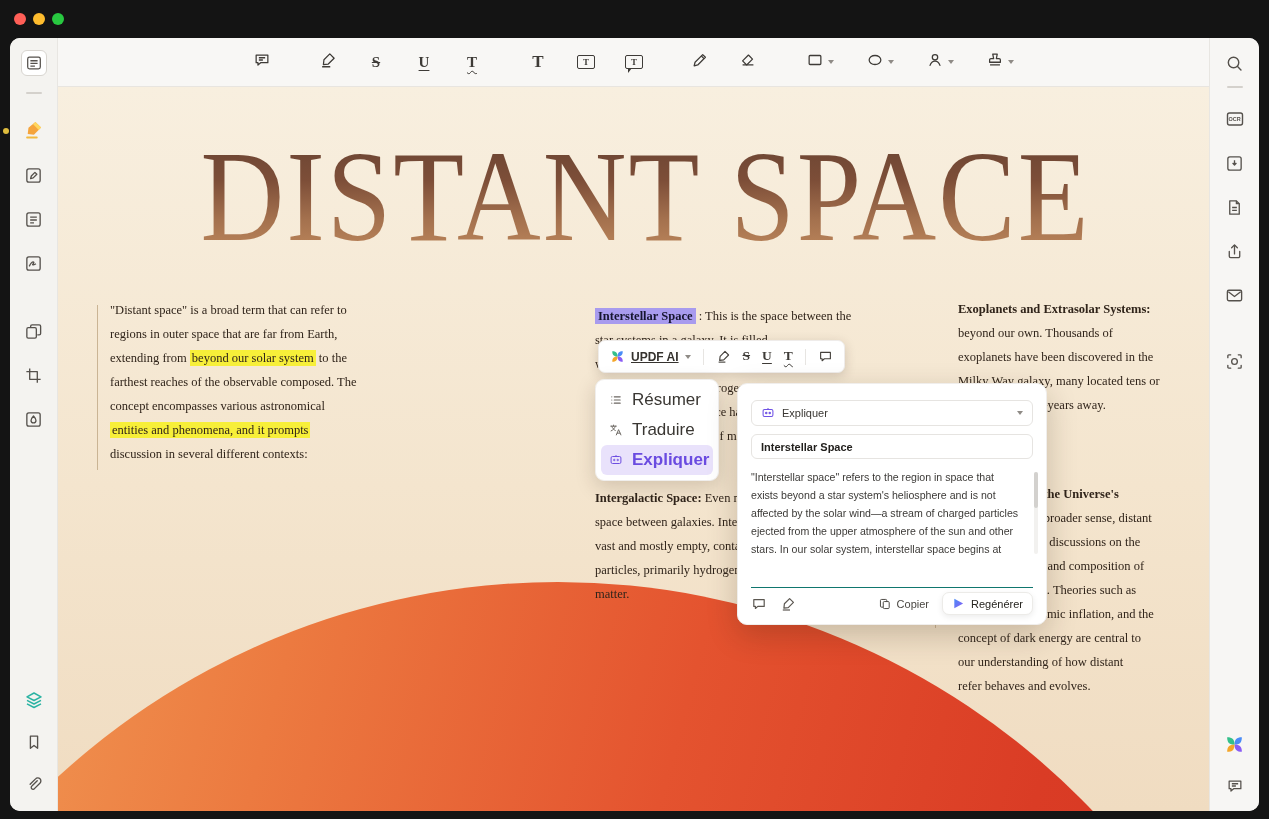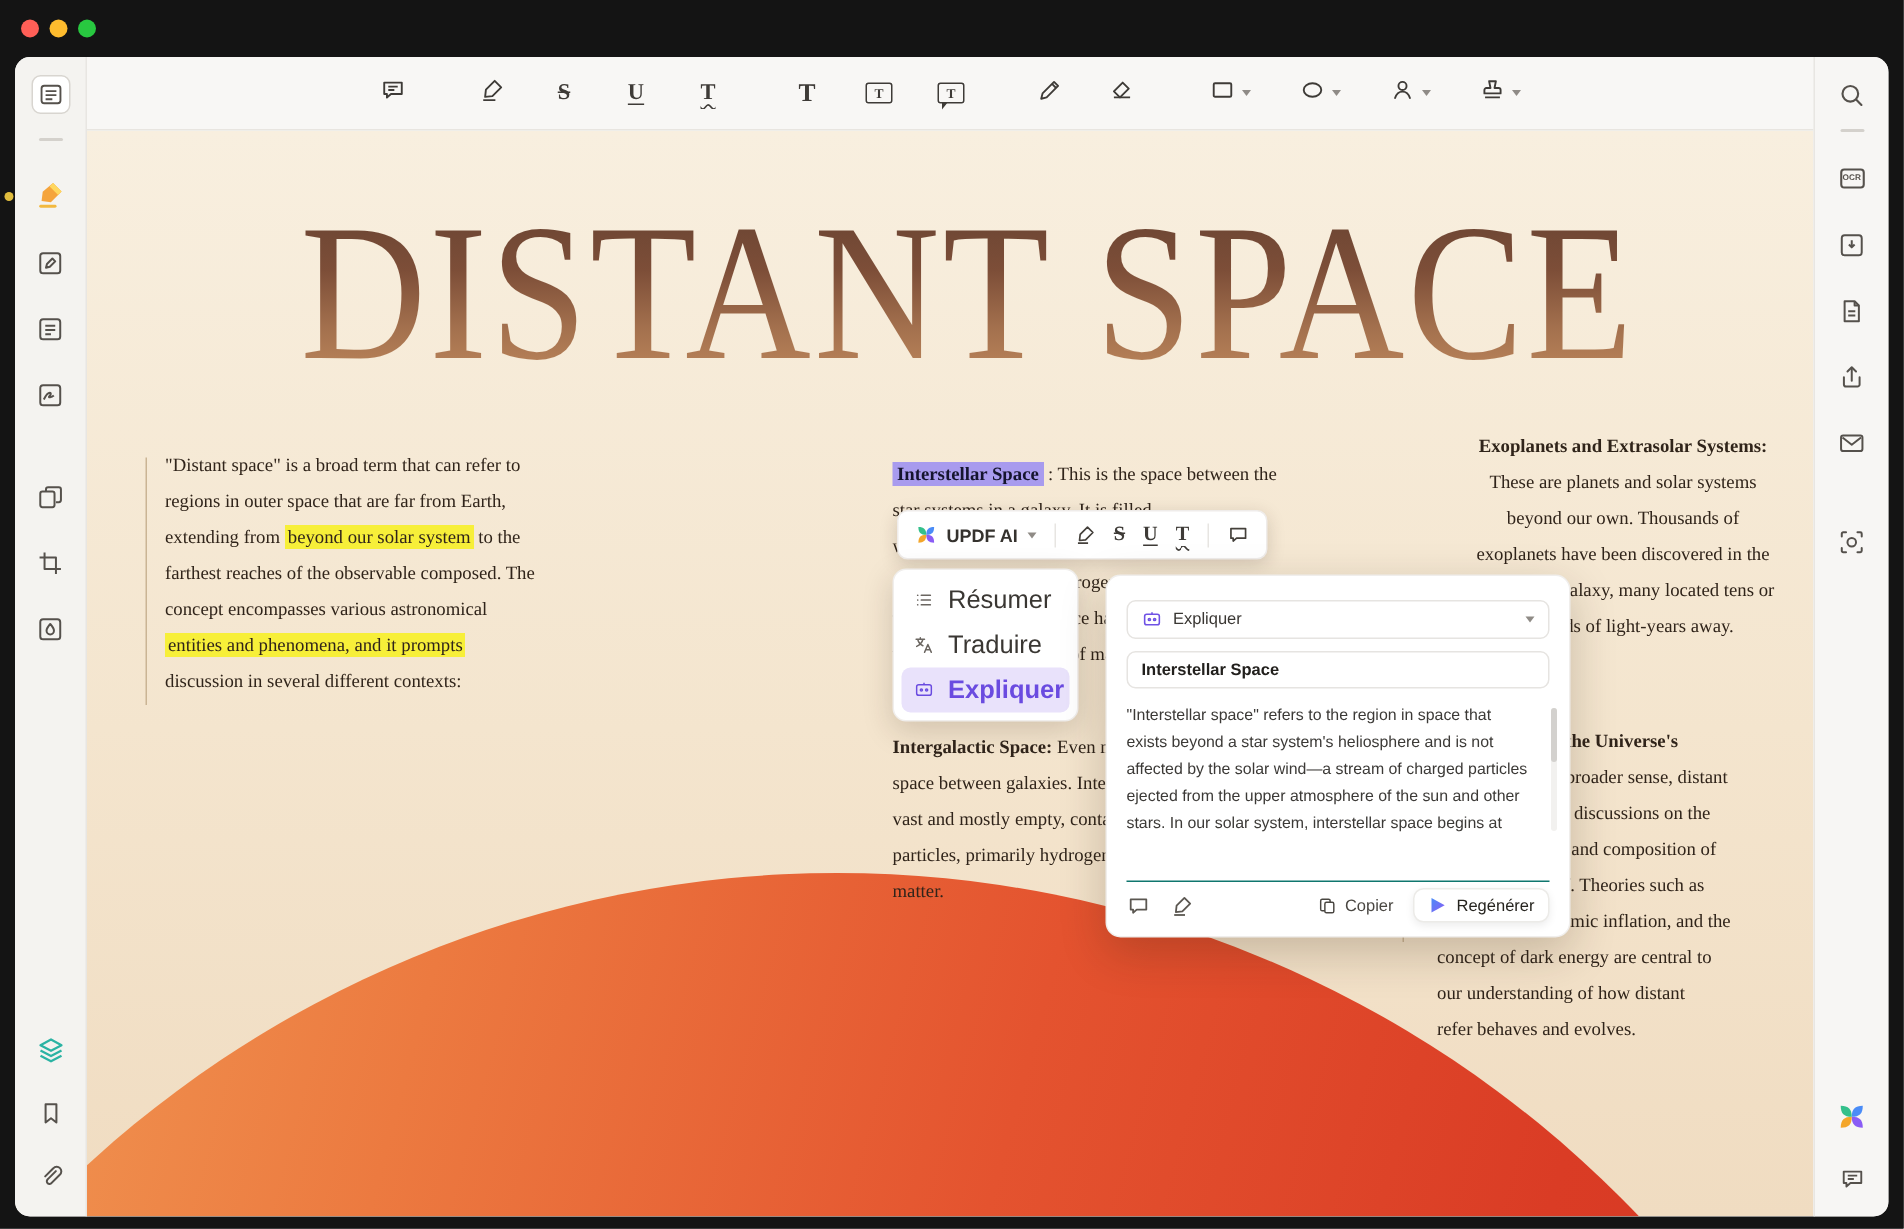--- a/index.html
+++ b/index.html
@@ -75,28 +75,28 @@
 
   .tcol { position:absolute; font-family:"Liberation Serif", serif; font-size:12.5px;
           line-height:24px; color:#30241a; }
   .tline { height:24px; white-space:nowrap; }
   .bold { font-weight:700; }
   .hl-yellow { background:#f7ef39; padding:1px 2px; }
   .hl-purple { background:#a89bee; color:#15152e; font-weight:700; padding:1px 3px; }
   #col1  { left:52px;  top:211px; width:300px; }
   #col2a { left:537px; top:217px; width:300px; }
   #col2b { left:537px; top:399px; width:300px; }
-  #col3a { left:900px; top:198px; width:248px;text-align:center; }
+  #col3a { left:900px; top:210px; width:248px; }
   #col3b { left:900px; top:395px; width:248px; }
 
   
   .seltoolbar { position:absolute; left:540px; top:253px; height:33px; display:flex; align-items:center;
                 gap:12px; background:#fff; border-radius:7px; padding:0 11px;
                 box-shadow:0 3px 12px rgba(50,35,20,.18); border:1px solid #efecea; z-index:5; }
-  .ai-btn { display:flex; align-items:center; gap:6px; font-size:12px; font-weight:700; color:#35322e; }
+  .ai-btn { display:flex; align-items:center; gap:6px; font-size:12px; font-weight:700; color:#35322e;text-decoration:underline; }
   .vsep { width:1px; height:16px; background:#e7e5e2; flex:0 0 auto; }
   .mini { color:#44403b; display:flex; align-items:center; justify-content:center; }
   .mini-g { font-size:13.5px; }
 
   
   .aimenu { position:absolute; left:537px; top:292px; width:124px; background:#fff; border-radius:9px;
             box-shadow:0 6px 20px rgba(50,35,20,.18); border:1px solid #f0eeec; padding:5px; z-index:6; }
   .menu-item { display:flex; align-items:center; gap:9px; height:30px; padding:0 8px;
                font-size:17px; color:#3a3733; border-radius:6px; }
   .menu-item .mi-icon { display:flex; color:#6b6661; }
@@ -469,21 +469,20 @@
 
             <div class="tline"><span>particles, primarily hydrogen, and dark</span><span></span><span></span></div>
 
             <div class="tline"><span>matter.</span><span></span><span></span></div>
           </div>
 
         <div class="tcol" id="col3a">
 
             <div class="tline"><span></span><span class="bold">Exoplanets and Extrasolar Systems:</span><span></span></div>
 
-            <div class="tline"><span>These are planets and solar systems</span><span></span><span></span></div>
 
             <div class="tline"><span>beyond our own. Thousands of</span><span></span><span></span></div>
 
             <div class="tline"><span>exoplanets have been discovered in the</span><span></span><span></span></div>
 
             <div class="tline"><span>Milky Way galaxy, many located tens or</span><span></span><span></span></div>
 
             <div class="tline"><span>hundreds of light-years away.</span><span></span><span></span></div>
           </div>
 

